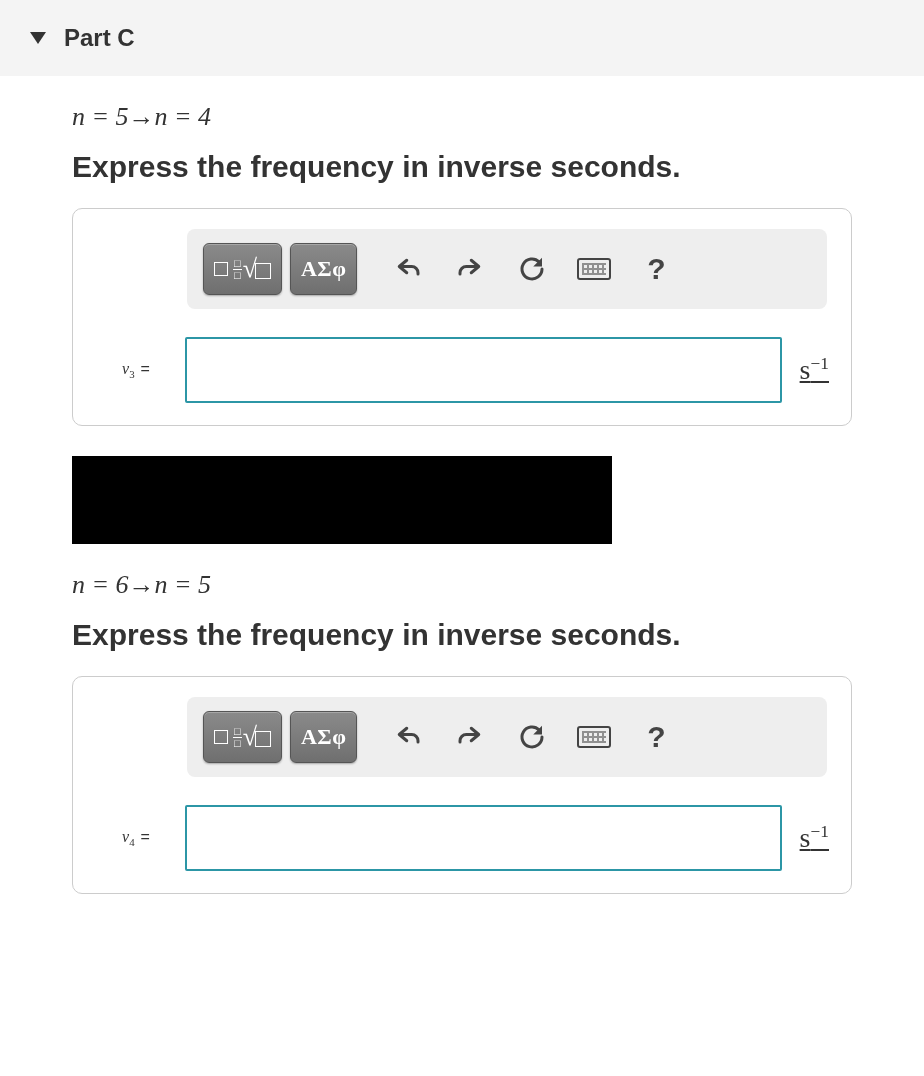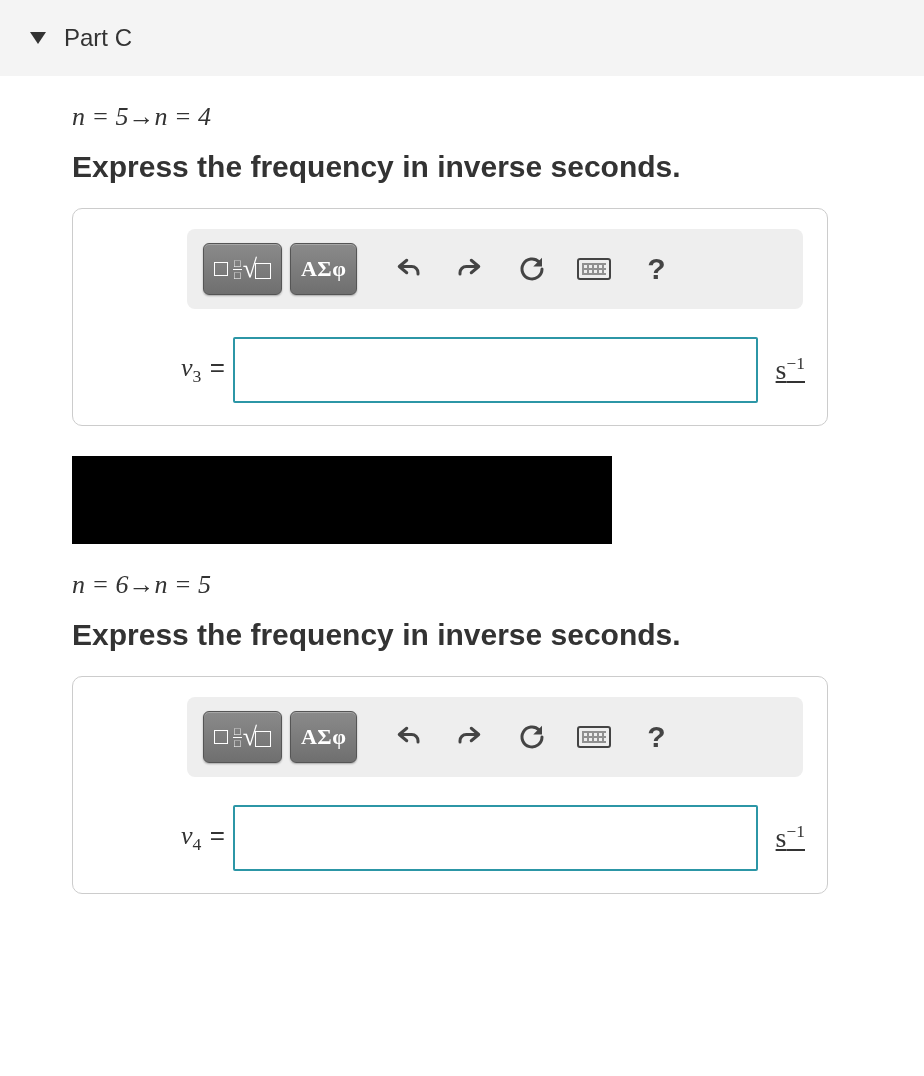--- a/index.html
+++ b/index.html
@@ -18,24 +18,24 @@
     align-items: center;
     gap: 18px;
   }
   .collapse-caret {
     width: 0; height: 0;
     border-left: 8px solid transparent;
     border-right: 8px solid transparent;
     border-top: 12px solid #333;
   }
   .part-title {
-    font-weight: 400;
+    font-weight: 700;
     font-size: 24px;
   }
-  .part-body { padding: 26px 96px 26px 72px; }
+  .part-body { padding: 26px 72px 26px 72px; }
   .formula {
     font-family: "Times New Roman", serif;
     font-style: italic;
     font-size: 26px;
     margin-bottom: 18px;
   }
   .instruction {
     font-weight: 700;
     font-size: 30px;
     margin-bottom: 24px;
@@ -85,25 +85,24 @@
   }
   .tb-spacer { flex: 0 0 8px; }
   .answer-row {
     display: flex;
     align-items: center;
     gap: 8px;
   }
   .var-label {
     font-family: "Times New Roman", serif;
     font-style: italic;
-    font-size: 26px;
+    font-size: 16px;
     width: 82px;
-    text-align: right;
+    text-align: center;
     white-space: nowrap;
-    margin-left: 48px;
   }
   .var-label .sub {
     font-size: 0.68em;
     vertical-align: sub;
     font-style: normal;
   }
   .equals {
     font-family: "Helvetica Neue", Arial, sans-serif;
     font-style: normal;
     font-weight: 400;

